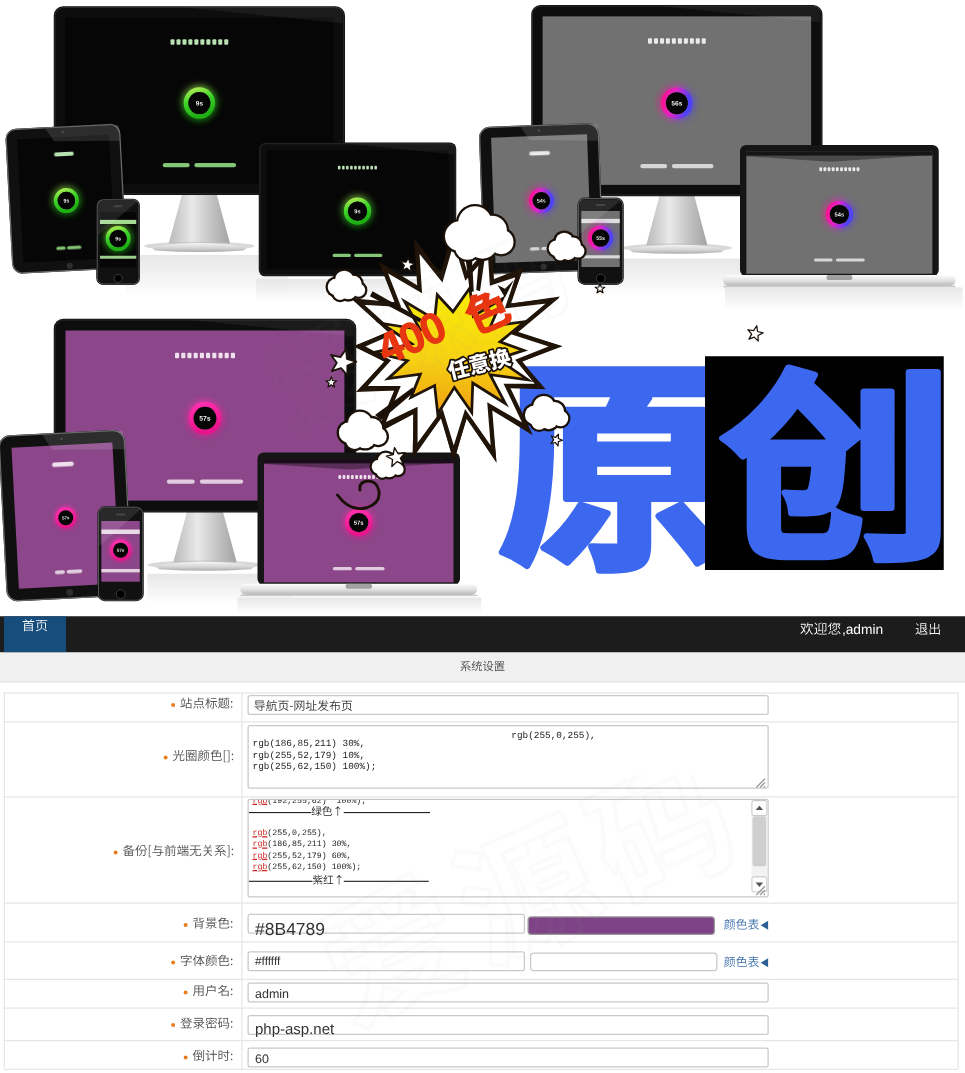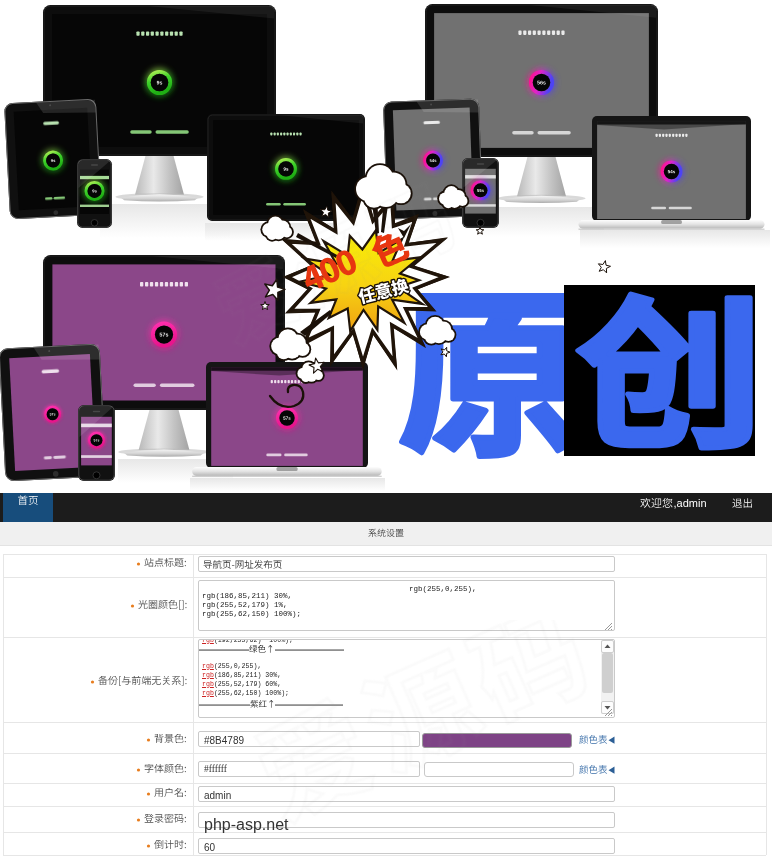--- a/index.html
+++ b/index.html
@@ -733,21 +733,21 @@
         <path transform="translate(4343 0)" d="M438 -620V-22H312V42H960V-22H726V-425H946V-490H726V-832H659V-22H503V-620ZM36 -158 61 -92C154 -130 279 -183 394 -233L381 -292L249 -240V-532H383V-596H249V-826H186V-596H47V-532H186V-215C129 -193 78 -173 36 -158Z"></path>
         <path transform="translate(5343 0)" d="M674 -790C718 -744 775 -679 804 -641L857 -678C828 -714 770 -777 726 -822ZM146 -527C156 -538 188 -543 253 -543H394C329 -332 217 -166 32 -52C49 -40 73 -16 82 -1C214 -83 310 -188 379 -316C421 -237 473 -168 537 -110C449 -47 346 -3 240 23C253 38 269 63 277 80C389 49 496 2 589 -67C680 2 791 52 920 81C929 63 947 36 962 22C837 -2 729 -47 640 -109C727 -186 796 -286 837 -414L792 -435L779 -432H433C447 -468 460 -505 471 -543H928V-608H488C506 -678 519 -752 530 -830L455 -842C445 -759 431 -681 412 -608H223C251 -661 278 -729 298 -795L226 -809C209 -732 171 -651 160 -631C148 -609 137 -594 124 -591C131 -575 142 -542 146 -527ZM587 -150C516 -210 460 -283 420 -368H747C710 -281 654 -209 587 -150Z"></path>
         <path transform="translate(6343 0)" d="M404 -839C389 -787 371 -735 349 -683H62V-618H319C251 -483 156 -358 33 -273C46 -259 64 -233 74 -217C130 -256 180 -303 224 -354V-16H290V-365H513V79H580V-365H816V-105C816 -91 811 -87 794 -86C778 -86 719 -85 652 -87C662 -69 672 -44 675 -26C762 -26 815 -26 845 -37C875 -47 883 -67 883 -104V-430H580V-568H513V-430H284C326 -489 362 -552 393 -618H940V-683H422C441 -729 457 -776 472 -823Z"></path>
         <path transform="translate(7343 0)" d="M468 -464V-283C468 -175 428 -53 52 24C66 38 85 64 92 78C485 -7 537 -146 537 -282V-464ZM547 -113C663 -58 813 25 886 81L928 28C851 -27 701 -107 586 -158ZM175 -594V-127H244V-532H763V-128H834V-594H474C493 -631 514 -676 533 -719H934V-782H75V-719H456C443 -679 424 -631 407 -594Z"></path>
       </g>
     </svg>
 
 <div style="position:absolute;left:198px;top:579.5px;width:417px;height:51px;background:#fff;border:1px solid #c9c9c9;border-radius:2px;box-sizing:border-box;"></div>
 <div style="position:absolute;position:absolute;font-family:'Liberation Mono',monospace;font-size:7.5px;color:#222;white-space:pre;left:373px;top:585px;margin-left:36px;">rgb(255,0,255),</div>
 <div style="position:absolute;position:absolute;font-family:'Liberation Mono',monospace;font-size:7.5px;color:#222;white-space:pre;left:202px;top:591.5px;">rgb(186,85,211) 30%,</div>
-<div style="position:absolute;position:absolute;font-family:'Liberation Mono',monospace;font-size:7.5px;color:#222;white-space:pre;left:202px;top:600.5px;">rgb(255,52,179) 1%,</div>
+<div style="position:absolute;position:absolute;font-family:'Liberation Mono',monospace;font-size:7.5px;color:#222;white-space:pre;left:202px;top:600.5px;">rgb(255,52,179) 10%,</div>
 <div style="position:absolute;position:absolute;font-family:Liberation Mono, monospace;font-size:7.5px;color:#222;white-space:pre;left:202px;top:609.5px;">rgb(255,62,150) 100%);</div>
 
 <svg style="position:absolute;left:604px;top:622px;" width="9" height="9" viewBox="0 0 9 9">
       <g stroke="#999" stroke-width="1">
         <line x1="1" y1="8" x2="8" y2="1"></line>
         <line x1="4" y1="8" x2="8" y2="4"></line>
         <line x1="7" y1="8" x2="8" y2="7"></line>
       </g>
     </svg>
 
@@ -790,52 +790,52 @@
 
 <svg style="position:absolute;left:604px;top:708px;" width="9" height="9" viewBox="0 0 9 9">
       <g stroke="#999" stroke-width="1">
         <line x1="1" y1="8" x2="8" y2="1"></line>
         <line x1="4" y1="8" x2="8" y2="4"></line>
         <line x1="7" y1="8" x2="8" y2="7"></line>
       </g>
     </svg>
 
 <div style="position:absolute;left:198px;top:731px;width:222px;height:16px;background:#fff;border:1px solid #c9c9c9;border-radius:2px;box-sizing:border-box;"></div>
-<div style="position:absolute;left:204px;top:734.5px;font-family:'Liberation Sans',sans-serif;font-size:10px;color:#333;">#8B4789</div>
+<div style="position:absolute;left:204px;top:734.5px;font-family:'Liberation Sans',sans-serif;font-size:14px;color:#333;">#8B4789</div>
 
 <div style="position:absolute;left:422px;top:733px;width:150px;height:15px;background:#7e4386;border:1px solid #9a9a9a;border-radius:3px;box-sizing:border-box;"></div>
 
 <svg style="position:absolute;left:579px;top:735px;" width="40" height="11" viewBox="0 0 40 11">
       <g transform="translate(0.0 8.0) scale(0.009500)" fill="#3a6ea8">
         <path transform="translate(0 0)" d="M701 -509C699 -148 686 -32 433 34C445 45 461 66 465 80C732 7 752 -129 755 -509ZM402 -463C346 -412 243 -365 156 -338C172 -326 189 -307 199 -293C290 -325 394 -378 458 -439ZM417 -329C357 -264 245 -203 147 -169C162 -156 178 -136 189 -122C292 -162 403 -229 471 -306ZM434 -188C374 -104 254 -33 130 5C145 18 162 38 171 54C302 10 424 -68 493 -163ZM740 -81C805 -36 884 32 920 78L959 36C922 -9 842 -74 778 -118ZM537 -610V-138H593V-557H855V-139H913V-610H721C734 -643 748 -683 763 -722H946V-776H514V-722H706C695 -686 679 -642 665 -610ZM231 -823C245 -797 258 -765 266 -738H69V-681H495V-738H330C321 -768 304 -809 286 -840ZM90 -534V-319C90 -212 86 -63 34 47C49 53 76 68 88 79C141 -36 151 -203 151 -318V-477H491V-534H388C408 -570 431 -615 451 -657L394 -671C378 -631 351 -574 328 -534ZM137 -656C160 -618 182 -567 190 -534L245 -554C236 -587 213 -637 190 -673Z"></path>
         <path transform="translate(1000 0)" d="M474 -338H226V-530H474ZM542 -338V-530H808V-338ZM330 -841C276 -741 174 -617 38 -524C55 -513 77 -491 88 -476C113 -494 137 -513 159 -532V-75C159 40 207 67 364 67C399 67 725 67 763 67C909 67 938 24 954 -123C934 -127 905 -136 888 -148C876 -23 860 4 763 4C694 4 411 4 358 4C248 4 226 -11 226 -74V-276H808V-231H876V-592H588C624 -639 660 -695 685 -746L639 -776L626 -772H370L405 -827ZM226 -592H223C262 -631 296 -672 327 -712H589C567 -671 538 -626 510 -592Z"></path>
         <path transform="translate(2000 0)" d="M143 16 164 78C283 48 455 4 613 -39L606 -99L351 -34V-269C409 -306 462 -348 504 -390C574 -160 708 1 921 75C931 56 951 30 966 16C851 -19 758 -82 688 -166C757 -207 841 -263 905 -315L852 -356C802 -310 722 -252 656 -210C619 -264 589 -325 568 -393H935V-452H532V-549H862V-605H532V-693H901V-752H532V-839H464V-752H101V-693H464V-605H147V-549H464V-452H64V-393H418C318 -307 164 -229 30 -191C44 -177 64 -152 74 -135C141 -157 214 -190 284 -229V-17Z"></path>
       </g>
       <path d="M29.5 5.2L35.5 1.6V8.8Z" fill="#2c5f96"></path>
     </svg>
 
 <div style="position:absolute;left:198px;top:760.5px;width:222px;height:16px;background:#fff;border:1px solid #c9c9c9;border-radius:2px;box-sizing:border-box;"></div>
-<div style="position:absolute;left:204px;top:764px;font-family:Liberation Serif, serif;font-size:9.5px;color:#333;">#ffffff</div>
+<div style="position:absolute;left:204px;top:764px;font-family:Liberation Sans, sans-serif;font-size:9.5px;color:#333;">#ffffff</div>
 
 <div style="position:absolute;left:424px;top:762px;width:150px;height:15px;background:#fff;border:1px solid #c9c9c9;border-radius:3px;box-sizing:border-box;"></div>
 
 <svg style="position:absolute;left:579px;top:764.5px;" width="40" height="11" viewBox="0 0 40 11">
       <g transform="translate(0.0 8.0) scale(0.009500)" fill="#3a6ea8">
         <path transform="translate(0 0)" d="M701 -509C699 -148 686 -32 433 34C445 45 461 66 465 80C732 7 752 -129 755 -509ZM402 -463C346 -412 243 -365 156 -338C172 -326 189 -307 199 -293C290 -325 394 -378 458 -439ZM417 -329C357 -264 245 -203 147 -169C162 -156 178 -136 189 -122C292 -162 403 -229 471 -306ZM434 -188C374 -104 254 -33 130 5C145 18 162 38 171 54C302 10 424 -68 493 -163ZM740 -81C805 -36 884 32 920 78L959 36C922 -9 842 -74 778 -118ZM537 -610V-138H593V-557H855V-139H913V-610H721C734 -643 748 -683 763 -722H946V-776H514V-722H706C695 -686 679 -642 665 -610ZM231 -823C245 -797 258 -765 266 -738H69V-681H495V-738H330C321 -768 304 -809 286 -840ZM90 -534V-319C90 -212 86 -63 34 47C49 53 76 68 88 79C141 -36 151 -203 151 -318V-477H491V-534H388C408 -570 431 -615 451 -657L394 -671C378 -631 351 -574 328 -534ZM137 -656C160 -618 182 -567 190 -534L245 -554C236 -587 213 -637 190 -673Z"></path>
         <path transform="translate(1000 0)" d="M474 -338H226V-530H474ZM542 -338V-530H808V-338ZM330 -841C276 -741 174 -617 38 -524C55 -513 77 -491 88 -476C113 -494 137 -513 159 -532V-75C159 40 207 67 364 67C399 67 725 67 763 67C909 67 938 24 954 -123C934 -127 905 -136 888 -148C876 -23 860 4 763 4C694 4 411 4 358 4C248 4 226 -11 226 -74V-276H808V-231H876V-592H588C624 -639 660 -695 685 -746L639 -776L626 -772H370L405 -827ZM226 -592H223C262 -631 296 -672 327 -712H589C567 -671 538 -626 510 -592Z"></path>
         <path transform="translate(2000 0)" d="M143 16 164 78C283 48 455 4 613 -39L606 -99L351 -34V-269C409 -306 462 -348 504 -390C574 -160 708 1 921 75C931 56 951 30 966 16C851 -19 758 -82 688 -166C757 -207 841 -263 905 -315L852 -356C802 -310 722 -252 656 -210C619 -264 589 -325 568 -393H935V-452H532V-549H862V-605H532V-693H901V-752H532V-839H464V-752H101V-693H464V-605H147V-549H464V-452H64V-393H418C318 -307 164 -229 30 -191C44 -177 64 -152 74 -135C141 -157 214 -190 284 -229V-17Z"></path>
       </g>
       <path d="M29.5 5.2L35.5 1.6V8.8Z" fill="#2c5f96"></path>
     </svg>
 
 <div style="position:absolute;left:198px;top:786px;width:417px;height:16px;background:#fff;border:1px solid #c9c9c9;border-radius:2px;box-sizing:border-box;"></div>
 <div style="position:absolute;left:204px;top:789.5px;font-family:Liberation Sans, sans-serif;font-size:10px;color:#333;">admin</div>
 
 <div style="position:absolute;left:198px;top:812px;width:417px;height:16px;background:#fff;border:1px solid #c9c9c9;border-radius:2px;box-sizing:border-box;"></div>
-<div style="position:absolute;left:204px;top:815.5px;font-family:'Liberation Sans',sans-serif;font-size:16px;color:#333;">php-asp.net</div>
+<div style="position:absolute;left:204px;top:815.5px;font-family:'Liberation Sans',sans-serif;font-size:12px;color:#333;">php-asp.net</div>
 
 <div style="position:absolute;left:198px;top:838px;width:417px;height:16px;background:#fff;border:1px solid #c9c9c9;border-radius:2px;box-sizing:border-box;"></div>
 <div style="position:absolute;left:204px;top:841.5px;font-family:'Liberation Sans',sans-serif;font-size:10px;color:#333;">60</div>
 
 <svg style="position:absolute;left:250px;top:620px;" width="380" height="238" viewBox="0 0 380 238">
       <g transform="translate(30 200) rotate(-24)">
         <g transform="translate(0.0 0.0) scale(0.110000)" fill="none" stroke="#999" stroke-width="26" opacity="0.05">
           <path transform="translate(0 0)" d="M844 -836C650 -808 352 -790 97 -785C107 -761 119 -721 120 -693L270 -696L209 -669C218 -648 228 -623 236 -600H67V-413H153V-330H290C244 -183 163 -74 32 -7C55 14 95 61 108 84C209 24 285 -57 339 -160C373 -122 411 -89 454 -60C391 -39 323 -25 253 -15C271 7 298 56 307 84C399 67 489 41 569 3C660 43 764 69 880 83C893 53 919 5 941 -20C848 -28 761 -43 684 -66C746 -112 797 -169 833 -239L768 -284L750 -280H391L406 -330H851V-413H935V-600H759L819 -695L727 -722C781 -727 831 -733 876 -740ZM438 -681 464 -600H339C330 -628 315 -666 301 -697C369 -699 439 -702 507 -706ZM569 -600C560 -631 544 -674 530 -707C593 -711 655 -715 713 -721C698 -684 675 -636 654 -600ZM326 -492 315 -429H166V-500H833V-429H430L439 -478ZM452 -179H666C638 -152 605 -129 567 -108C524 -129 485 -152 452 -179Z"></path>
           <path transform="translate(1073 0)" d="M588 -383H819V-327H588ZM588 -518H819V-464H588ZM499 -202C474 -139 434 -69 395 -22C422 -8 467 18 489 36C527 -16 574 -100 605 -171ZM783 -173C815 -109 855 -25 873 27L984 -21C963 -70 920 -153 887 -213ZM75 -756C127 -724 203 -678 239 -649L312 -744C273 -771 195 -814 145 -842ZM28 -486C80 -456 155 -411 191 -383L263 -480C223 -506 147 -546 96 -572ZM40 12 150 77C194 -22 241 -138 279 -246L181 -311C138 -194 81 -66 40 12ZM482 -604V-241H641V-27C641 -16 637 -13 625 -13C614 -13 573 -13 538 -14C551 15 564 58 568 89C631 90 677 88 712 72C747 56 755 27 755 -24V-241H930V-604H738L777 -670L664 -690H959V-797H330V-520C330 -358 321 -129 208 26C237 39 288 71 309 90C429 -77 447 -342 447 -520V-690H641C636 -664 626 -633 616 -604Z"></path>
           <path transform="translate(2145 0)" d="M419 -218V-112H776V-218ZM487 -652C480 -543 465 -402 451 -315H483L828 -314C813 -131 794 -52 772 -31C762 -20 752 -18 736 -18C717 -18 678 -18 637 -22C654 7 667 53 669 85C717 87 761 86 789 83C822 79 845 69 869 42C904 4 926 -104 946 -369C948 -383 950 -416 950 -416H839C854 -541 869 -683 876 -795L792 -803L773 -798H439V-690H753C746 -608 736 -507 725 -416H576C585 -489 593 -573 599 -645ZM43 -805V-697H150C125 -564 84 -441 21 -358C37 -323 59 -247 63 -216C77 -233 91 -252 104 -272V42H205V-33H382V-494H208C230 -559 248 -628 262 -697H404V-805ZM205 -389H279V-137H205Z"></path>

